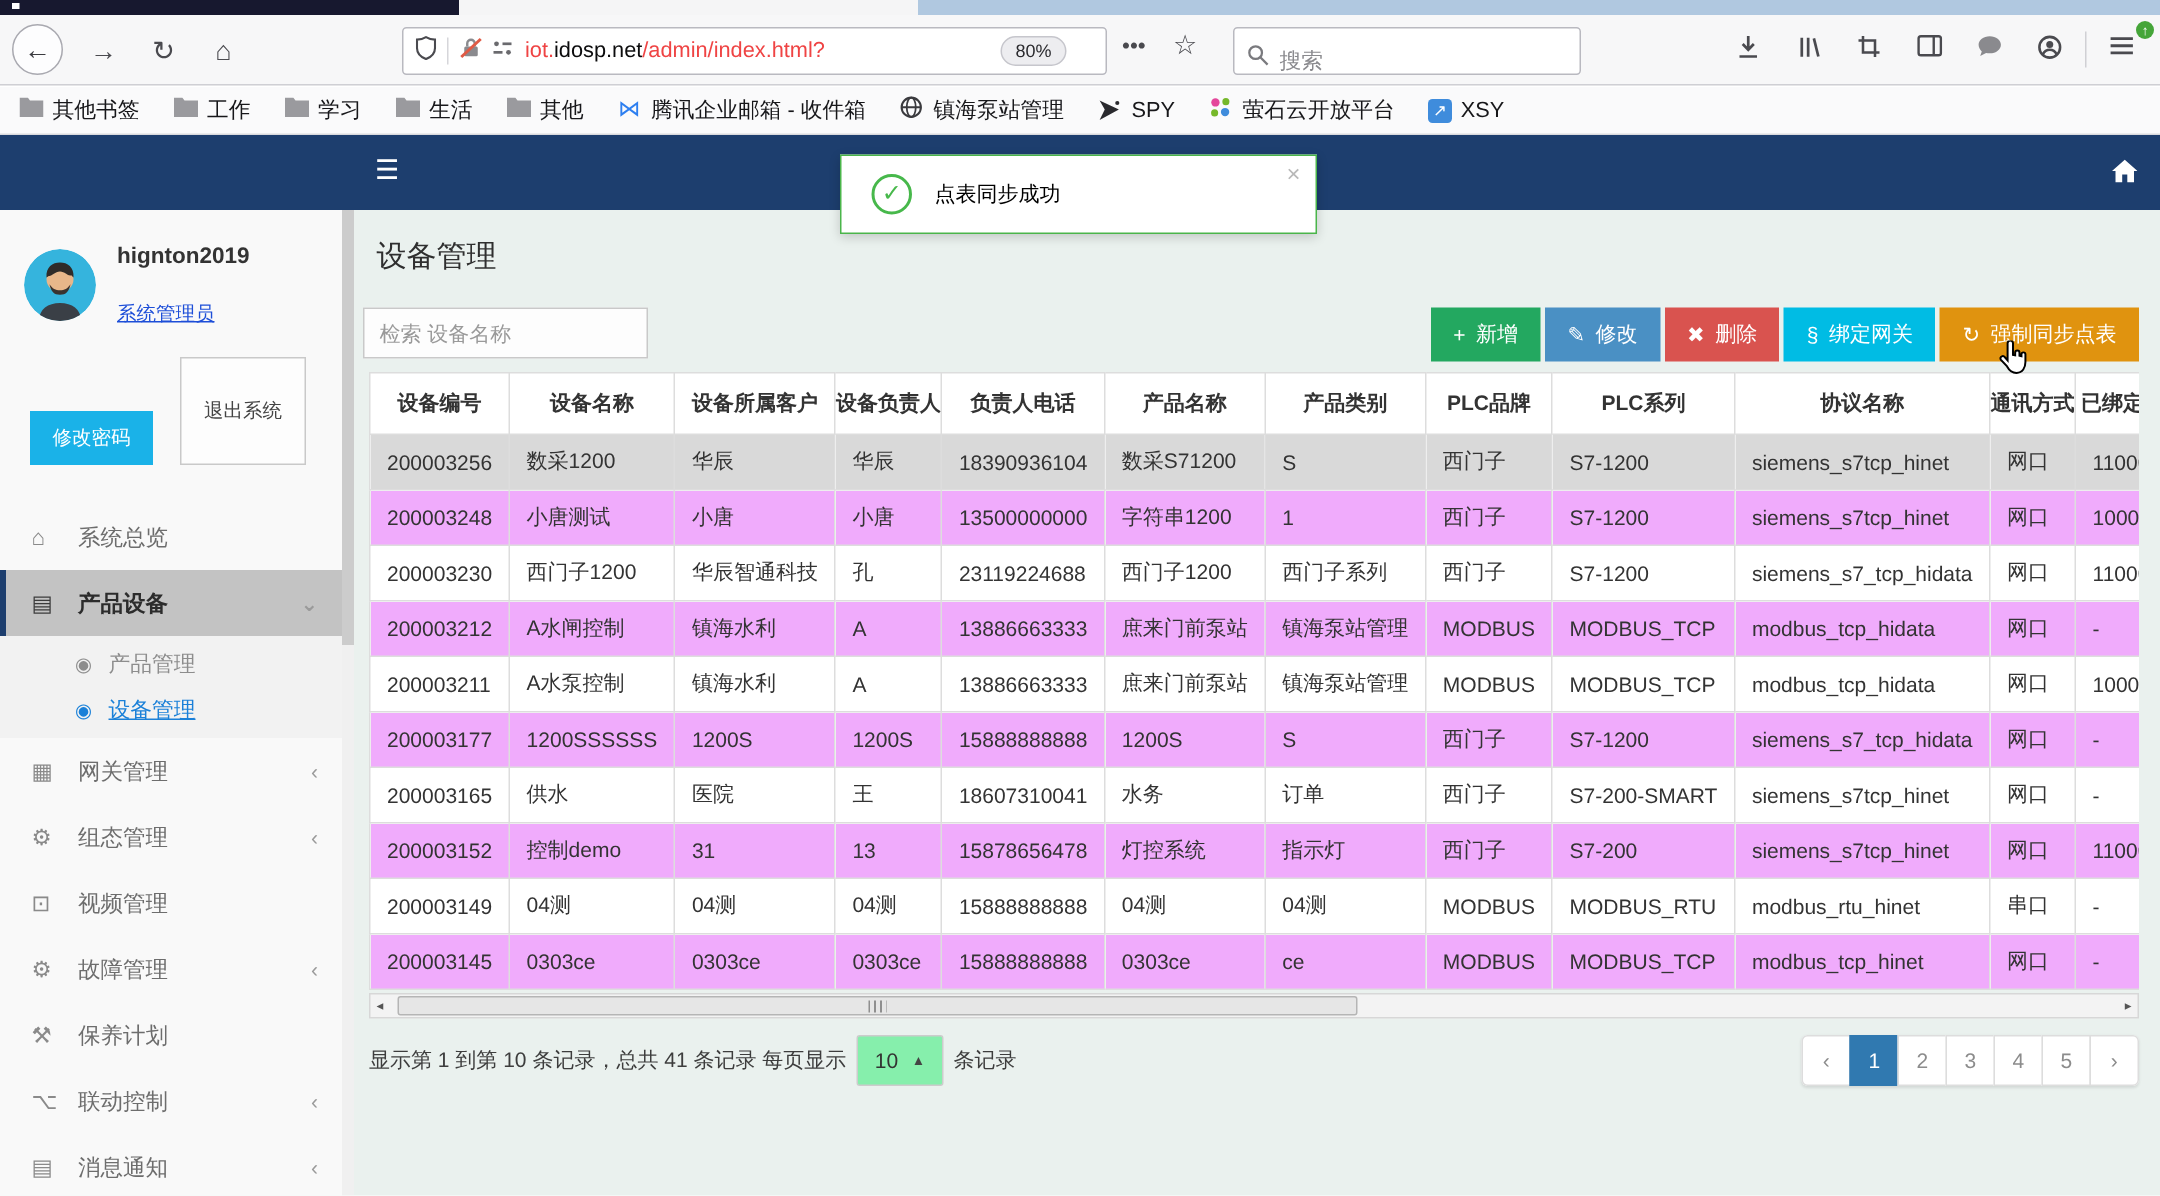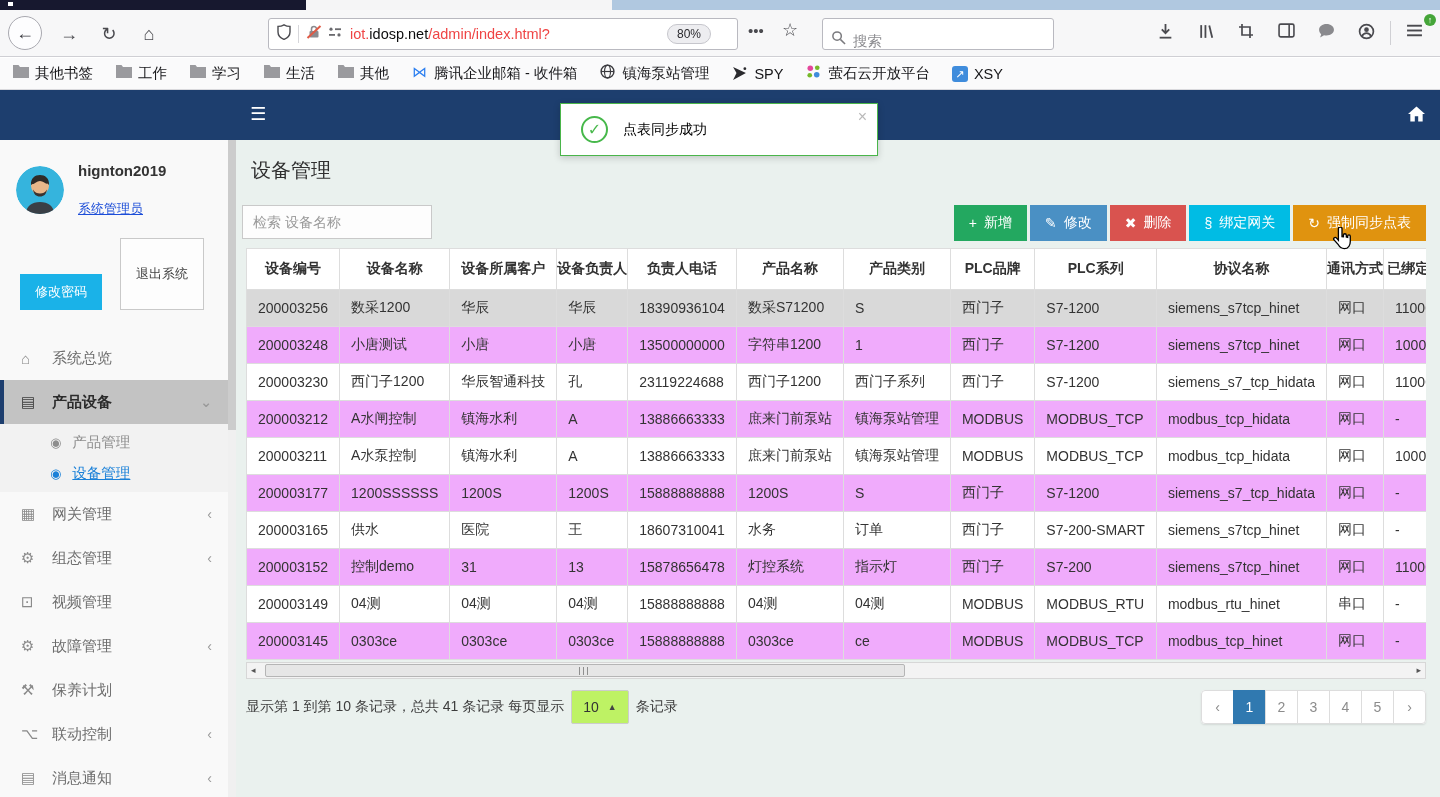--- a/index.html
+++ b/index.html
@@ -102,21 +102,21 @@
 
   .h-scroll { position:relative; margin:2px 14px 0 10px; width:1180px; height:17px; background:#f3f3f3;
               border:1px solid #d7d7d7; }
   .hs-arrow { position:absolute; top:2px; font-size:9px; color:#555; }
   .hs-thumb { position:absolute; left:18px; top:1px; width:640px; height:13px; background:#e6e6e6;
               border:1px solid #b5b5b5; border-radius:2px; display:flex; align-items:center; justify-content:center; }
   .grip { width:12px; height:8px; background:repeating-linear-gradient(90deg,#8f8f8f 0 1px,transparent 1px 4px); }
 
   .pager { display:flex; justify-content:space-between; align-items:center; margin:11px 14px 0 10px; }
   .pager-info { font-size:14px; color:#3d3d3d; display:flex; align-items:center; gap:7px; }
-  .pagesize { border:1px solid #ccc; background:#bef264; padding:8px 11px; font-size:14px; color:#333;
+  .pagesize { border:1px solid #ccc; background:#86efac; padding:8px 11px; font-size:14px; color:#333;
               display:flex; align-items:center; gap:9px; border-radius:2px; }
   .ps-tri { font-size:9px; color:#444; }
   .pages { display:flex; list-style:none; background:#fff; border-radius:4px; box-shadow:0 1px 2px rgba(0,0,0,.1); }
   .pages li { min-width:33px; height:34px; line-height:32px; text-align:center; background:#fff;
               border:1px solid #ddd; margin-left:-1px; color:#8c8c8c; font-size:14px; }
   .pages li:first-child { border-radius:4px 0 0 4px; margin-left:0; }
   .pages li:last-child { border-radius:0 4px 4px 0; }
   .pages li.active { background:#3079b0; border-color:#3079b0; color:#fff; }
 
   

